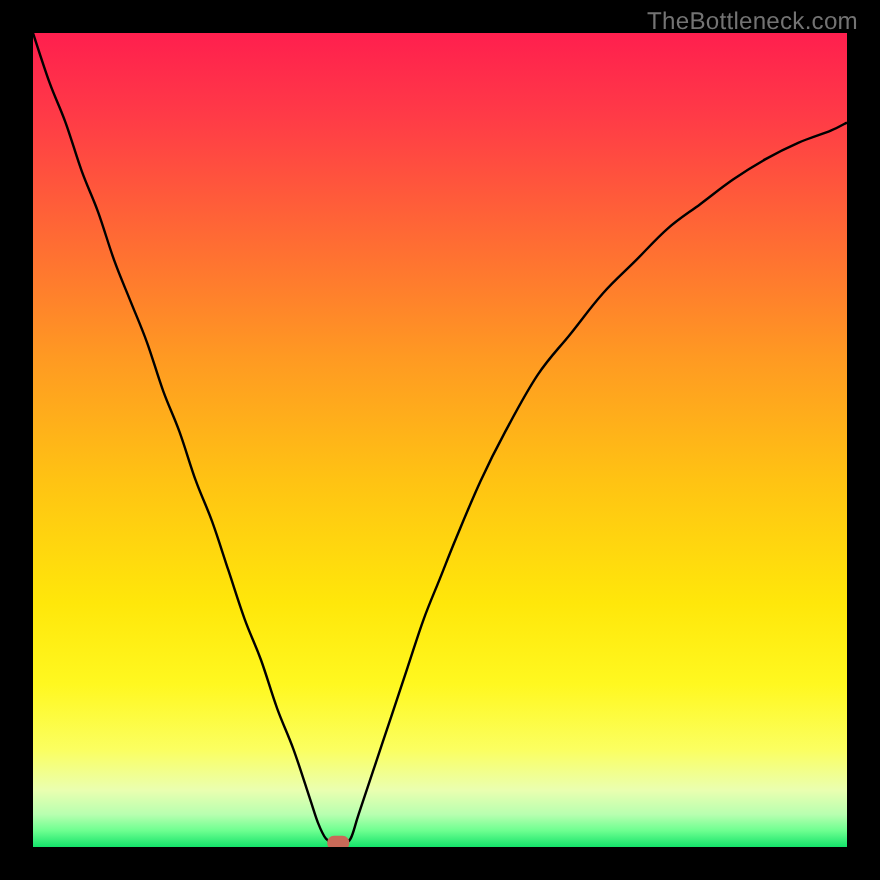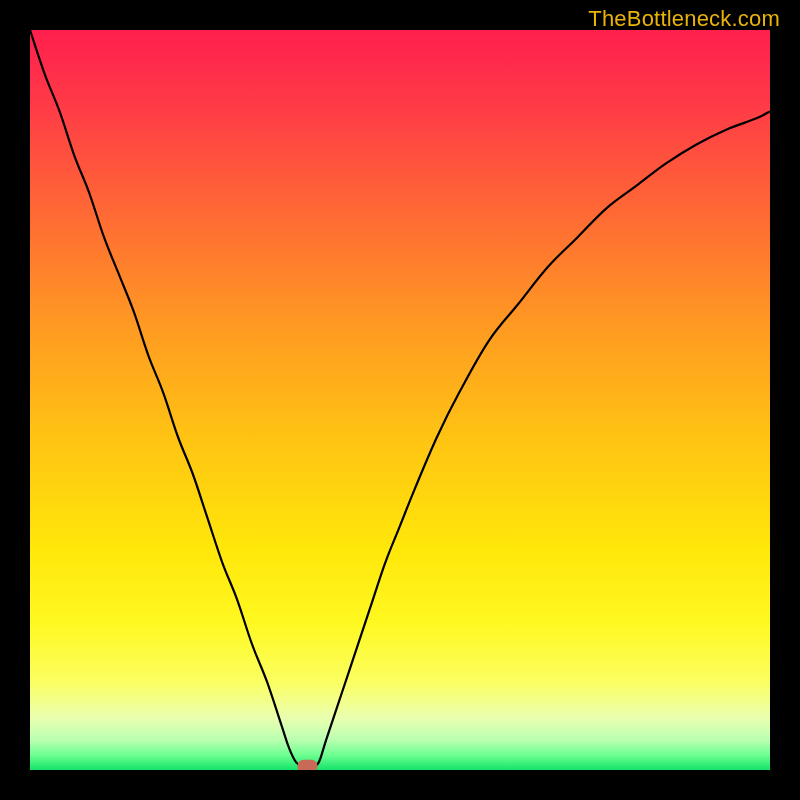--- a/index.html
+++ b/index.html
@@ -13,21 +13,21 @@
   .frame {
     position: relative;
     width: 800px;
     height: 800px;
     background: #000;
   }
   .watermark {
     position: absolute;
     top: 6px;
     right: 20px;
-    color: #eab308;
+    color: #737373;
     font-size: 22px;
     font-weight: 500;
     letter-spacing: 0.2px;
     z-index: 10;
   }
   .plot-area {
     position: absolute;
     left: 30px;
     top: 30px;
     width: 740px;

